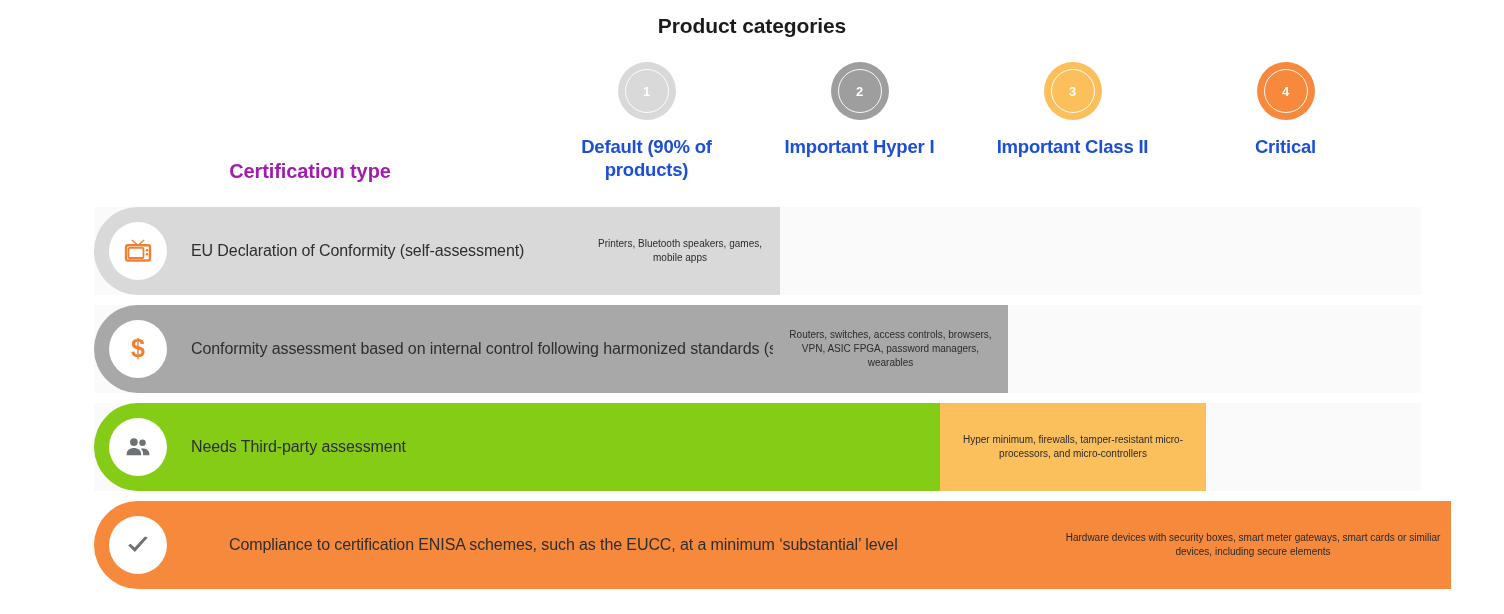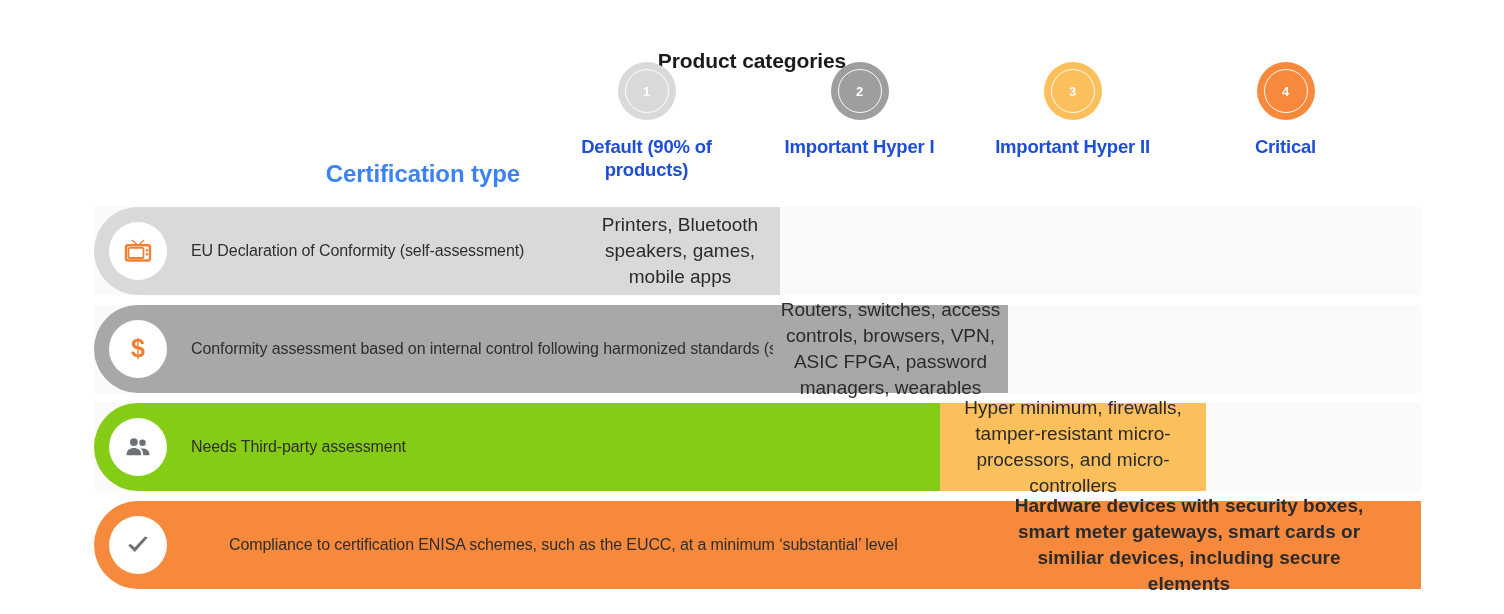--- a/index.html
+++ b/index.html
@@ -23,31 +23,30 @@
   .chart-title {
     position: absolute;
     left: 0;
     top: 14px;
     width: 1504px;
     text-align: center;
     font-size: 21px;
     font-weight: bold;
     color: #1b1b1b;
     letter-spacing: -0.1px;
-    margin-top: 35px;
   }
   .cert-type-header {
     position: absolute;
     left: 100px;
     top: 160px;
     width: 420px;
-    text-align: right;
-    font-size: 24px;
-    font-weight: bold;
-    color: #3b82f6;
+    text-align: center;
+    font-size: 20px;
+    font-weight: bold;
+    color: #a21caf;
     letter-spacing: -0.1px;
   }
 
   .cat-headers {
     position: absolute;
     left: 540px;
     top: 62px;
     width: 964px;
     height: 135px;
     display: flex;
@@ -139,21 +138,21 @@
     max-width: 820px;
   }
   .row-cat {
     position: absolute;
     top: 0;
     height: 88px;
     display: flex;
     align-items: center;
     justify-content: center;
     text-align: center;
-    font-size: 19px;
+    font-size: 10px;
     color: #2b2b2b;
     line-height: 1.38;
     box-sizing: border-box;
     padding: 0 6px;
   }
 </style>
 </head>
 <body>
 
 <div id="canvas">
@@ -175,21 +174,21 @@
       <div class="cat-badge" style="background:#9e9e9e;">
         <div class="ring">2</div>
       </div>
       <div class="cat-label">Important Hyper I</div>
     </div>
 
     <div class="cat-col">
       <div class="cat-badge" style="background:#fbbf5c;">
         <div class="ring">3</div>
       </div>
-      <div class="cat-label">Important Hyper II</div>
+      <div class="cat-label">Important Class II</div>
     </div>
 
     <div class="cat-col">
       <div class="cat-badge" style="background:#f6893c;">
         <div class="ring">4</div>
       </div>
       <div class="cat-label">Critical</div>
     </div>
 
   </div>
@@ -246,18 +245,18 @@
     <div class="row" style="top:294px;">
       <div class="row-track" style="background:#ffffff;"></div>
       <div class="row-bar" style="width:1327px;background:#f6893c;border-top-right-radius:0;border-bottom-right-radius:0;gap:38px;">
         <div class="row-icon">
           <svg width="30" height="30" viewBox="0 0 24 24" aria-hidden="true">
             <path d="M4.2 12.4 L9.5 17.6 L19.8 5.9 L17.6 5.2 L9.3 14.0 L5.9 11.0 Z" fill="#6f7274"></path>
           </svg>
         </div>
         <div class="row-label">Compliance to certification ENISA schemes, such as the EUCC, at a minimum ‘substantial’ level</div>
       </div>
-      <div class="row-cat" style="left:897px;width:396px;background:#f6893c;font-weight:bold;">Hardware devices with security boxes, smart meter gateways, smart cards or similiar devices, including secure elements</div>
+      <div class="row-cat" style="left:961px;width:396px;background:#f6893c;">Hardware devices with security boxes, smart meter gateways, smart cards or similiar devices, including secure elements</div>
     </div>
 
   </div>
 
 </div>
 
 </body></html>

